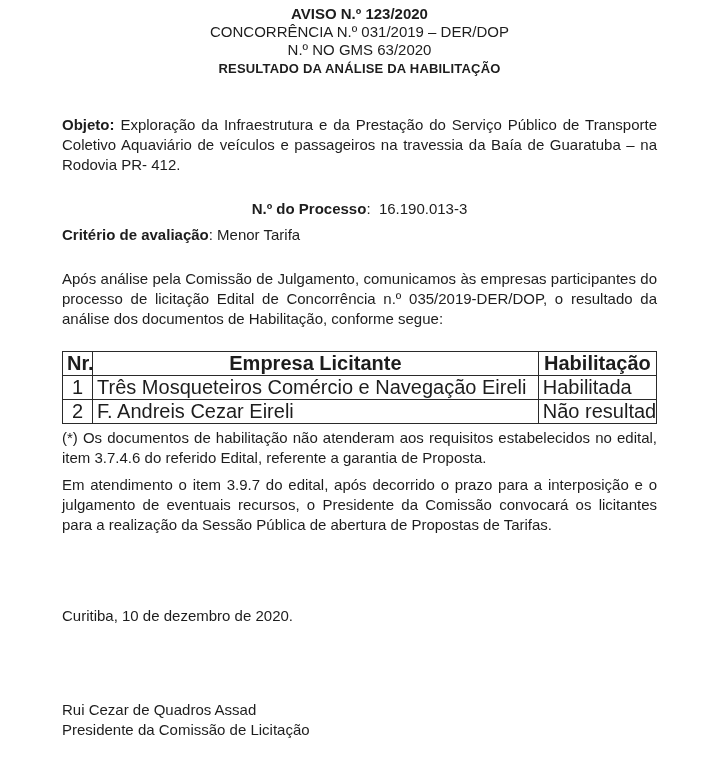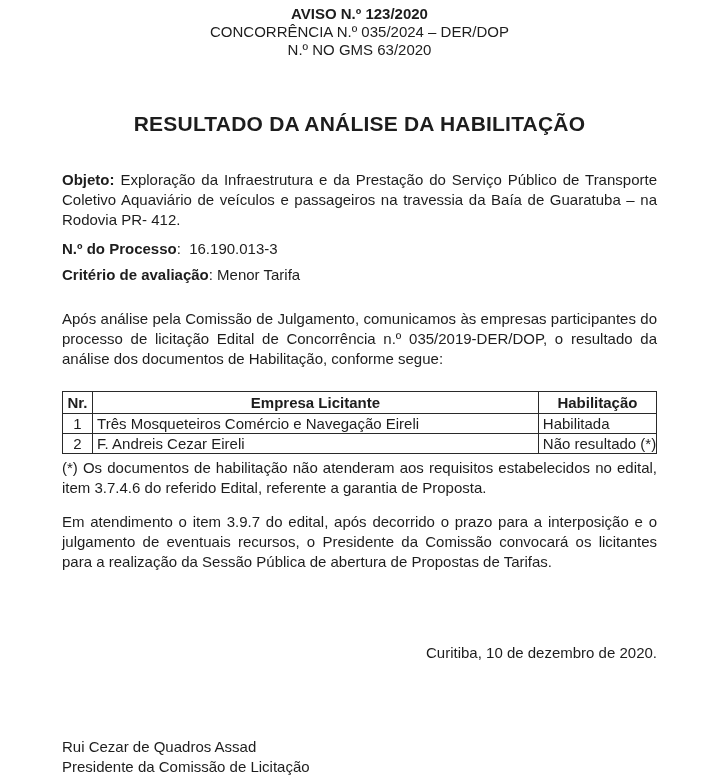--- a/index.html
+++ b/index.html
@@ -13,82 +13,81 @@
     font-size: 15px;
     padding: 5px 54px 7px 62px;
     overflow: hidden;
   }
   .doc-header {
     text-align: center;
     line-height: 18px;
   }
   .doc-header .hline1 { font-weight: bold; }
   .doc-title {
-    margin-top: 55px;
     text-align: center;
     font-weight: bold;
-    font-size: 21px;
+    font-size: 13px;
     line-height: 20px;
     letter-spacing: 0.2px;
   }
   .para {
     margin: 0;
     line-height: 20px;
     text-align: justify;
   }
   .objeto-para   { margin-top: 36px; }
   .kv-line       { margin: 0; line-height: 20px; white-space: pre-wrap; }
-  .processo-line { margin-top: 9px; }
+  .processo-line { margin-top: 24px; text-align: center; }
   .criterio-line { margin-top: 6px; }
   .analysis-para { margin-top: 24px; }
   .bold { font-weight: bold; }
 
   table.results {
     margin-top: 22px;
     width: 595px;
     border-collapse: collapse;
     table-layout: fixed;
-    font-size: 15px;
+    font-size: 20px;
   }
   table.results th, table.results td {
     border: 1px solid #2a2a2a;
     padding: 0 4px;
     overflow: hidden;
     white-space: nowrap;
   }
   table.results th { font-weight: bold; text-align: center; height: 21px; }
   table.results td { height: 19px; }
   .col-nr  { width: 30px; }
   .col-emp { width: 445px; }
   .col-hab { width: 118px; }
   td.cell-nr  { text-align: center; }
   td.cell-emp { text-align: left; }
   td.cell-hab { text-align: left; }
 
   .footnote-para { margin-top: 4px; }
-  .closing-para  { margin-top: 14px; }
+  .closing-para  { margin-top: 7px; }
   .date-line {
     margin-top: 71px;
-    text-align: right;
+    text-align: left;
     line-height: 20px;
   }
   .signature-block {
     margin-top: 74px;
     text-align: left;
     line-height: 20px;
   }
 </style>
 </head>
 <body>
 
 <div class="page">
 
   <div class="doc-header">
     <div class="hline1">AVISO N.º 123/2020</div>
-    <div class="hline2">CONCORRÊNCIA N.º 035/2024 – DER/DOP</div>
+    <div class="hline2">CONCORRÊNCIA N.º 031/2019 – DER/DOP</div>
     <div class="hline3">N.º NO GMS 63/2020</div>
   </div>
 
   <div class="doc-title">RESULTADO DA ANÁLISE DA HABILITAÇÃO</div>
 
   <p class="para objeto-para"><span class="bold">Objeto:</span> <span>Exploração da Infraestrutura e da Prestação do Serviço Público de Transporte Coletivo Aquaviário de veículos e passageiros na travessia da Baía de Guaratuba – na Rodovia PR- 412.</span></p>
 
   <p class="kv-line processo-line"><span class="bold">N.º do Processo</span><span>:  16.190.013-3</span></p>
 
   <p class="kv-line criterio-line"><span class="bold">Critério de avaliação</span><span>: Menor Tarifa</span></p>

